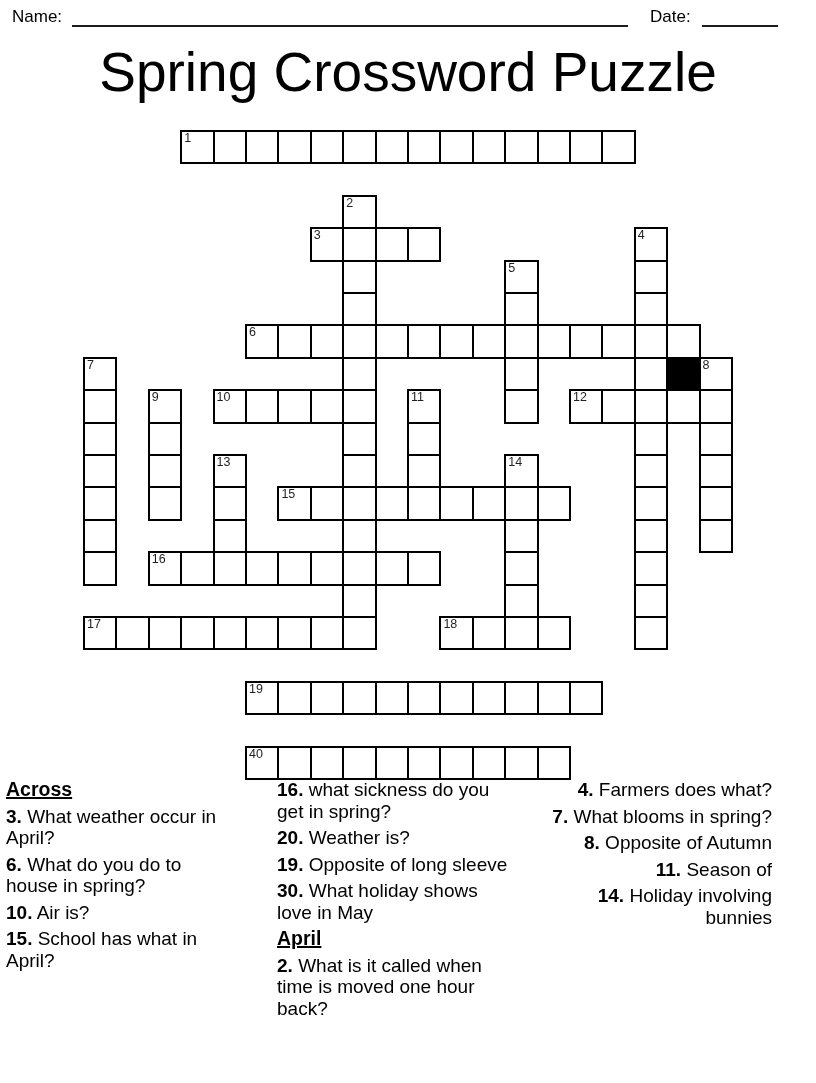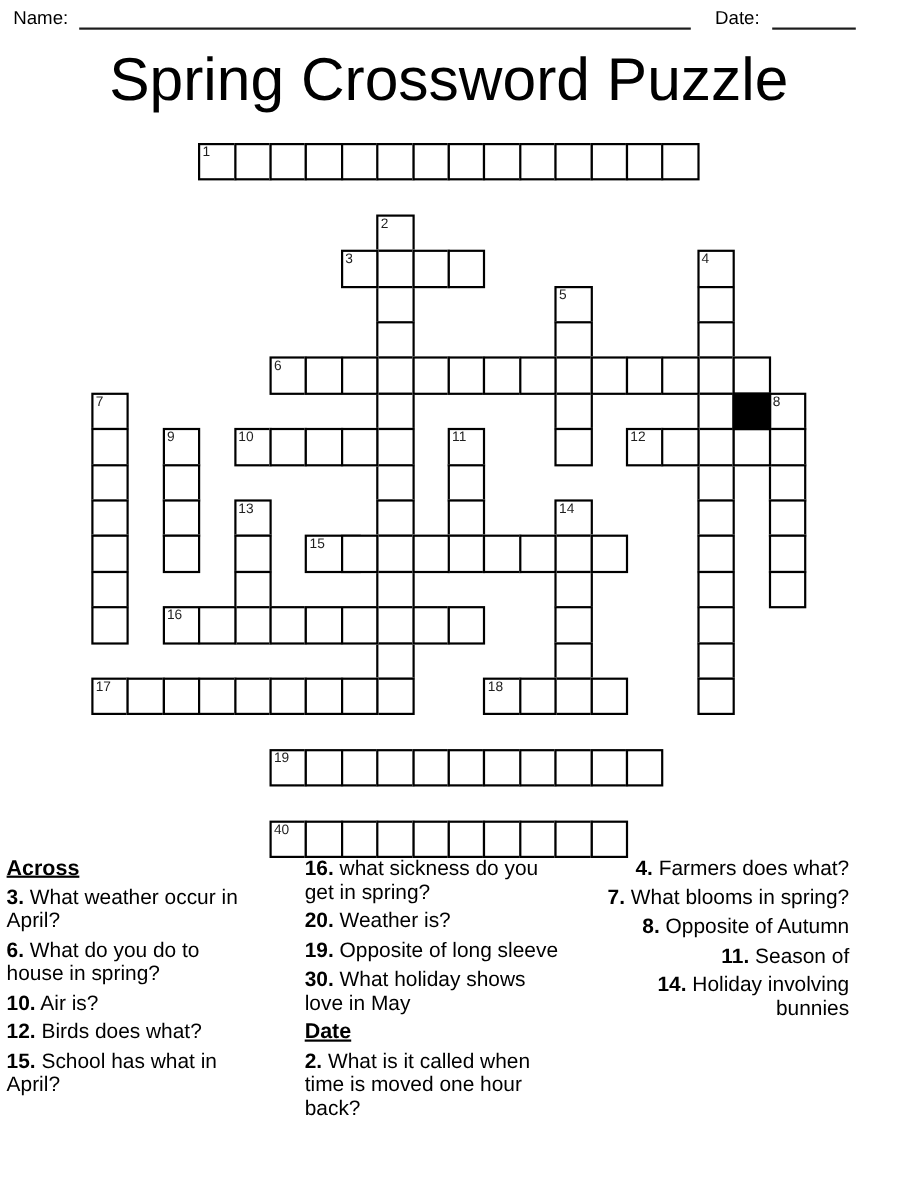--- a/index.html
+++ b/index.html
@@ -270,29 +270,28 @@
       <div class="cell" style="left: 504.2px; top: 745.6px; width: 34.4px; height: 34.4px; border-color: rgb(0, 0, 0);"></div>
       <div class="cell" style="left: 536.6px; top: 745.6px; width: 34.4px; height: 34.4px; border-color: rgb(0, 0, 0);"></div>
       <div class="cell black" style="left: 666.2px; top: 356.8px; width: 34.4px; height: 34.4px; border-color: rgb(0, 0, 0);"></div>
     </div>
 
   <div class="clue-col" id="clue-col-1">
       <div class="clue-header">Across</div>
       <div class="clue"><span class="clue-num">3.</span> What weather occur in April?</div>
       <div class="clue"><span class="clue-num">6.</span> What do you do to house in spring?</div>
       <div class="clue"><span class="clue-num">10.</span> Air is?</div>
-      <div class="clue"><span class="clue-num">12.</span> Birds does what?</div>
       <div class="clue"><span class="clue-num">15.</span> School has what in April?</div>
     </div>
   <div class="clue-col" id="clue-col-2">
       <div class="clue"><span class="clue-num">16.</span> what sickness do you get in spring?</div>
       <div class="clue"><span class="clue-num">20.</span> Weather is?</div>
       <div class="clue"><span class="clue-num">19.</span> Opposite of long sleeve</div>
       <div class="clue"><span class="clue-num">30.</span> What holiday shows love in May</div>
-      <div class="clue-header">Date</div>
+      <div class="clue-header">April</div>
       <div class="clue"><span class="clue-num">2.</span> What is it called when time is moved one hour back?</div>
     </div>
   <div class="clue-col" id="clue-col-3">
       <div class="clue"><span class="clue-num">4.</span> Farmers does what?</div>
       <div class="clue"><span class="clue-num">7.</span> What blooms in spring?</div>
       <div class="clue"><span class="clue-num">8.</span> Opposite of Autumn</div>
       <div class="clue"><span class="clue-num">11.</span> Season of</div>
       <div class="clue"><span class="clue-num">14.</span> Holiday involving bunnies</div>
     </div>
 

